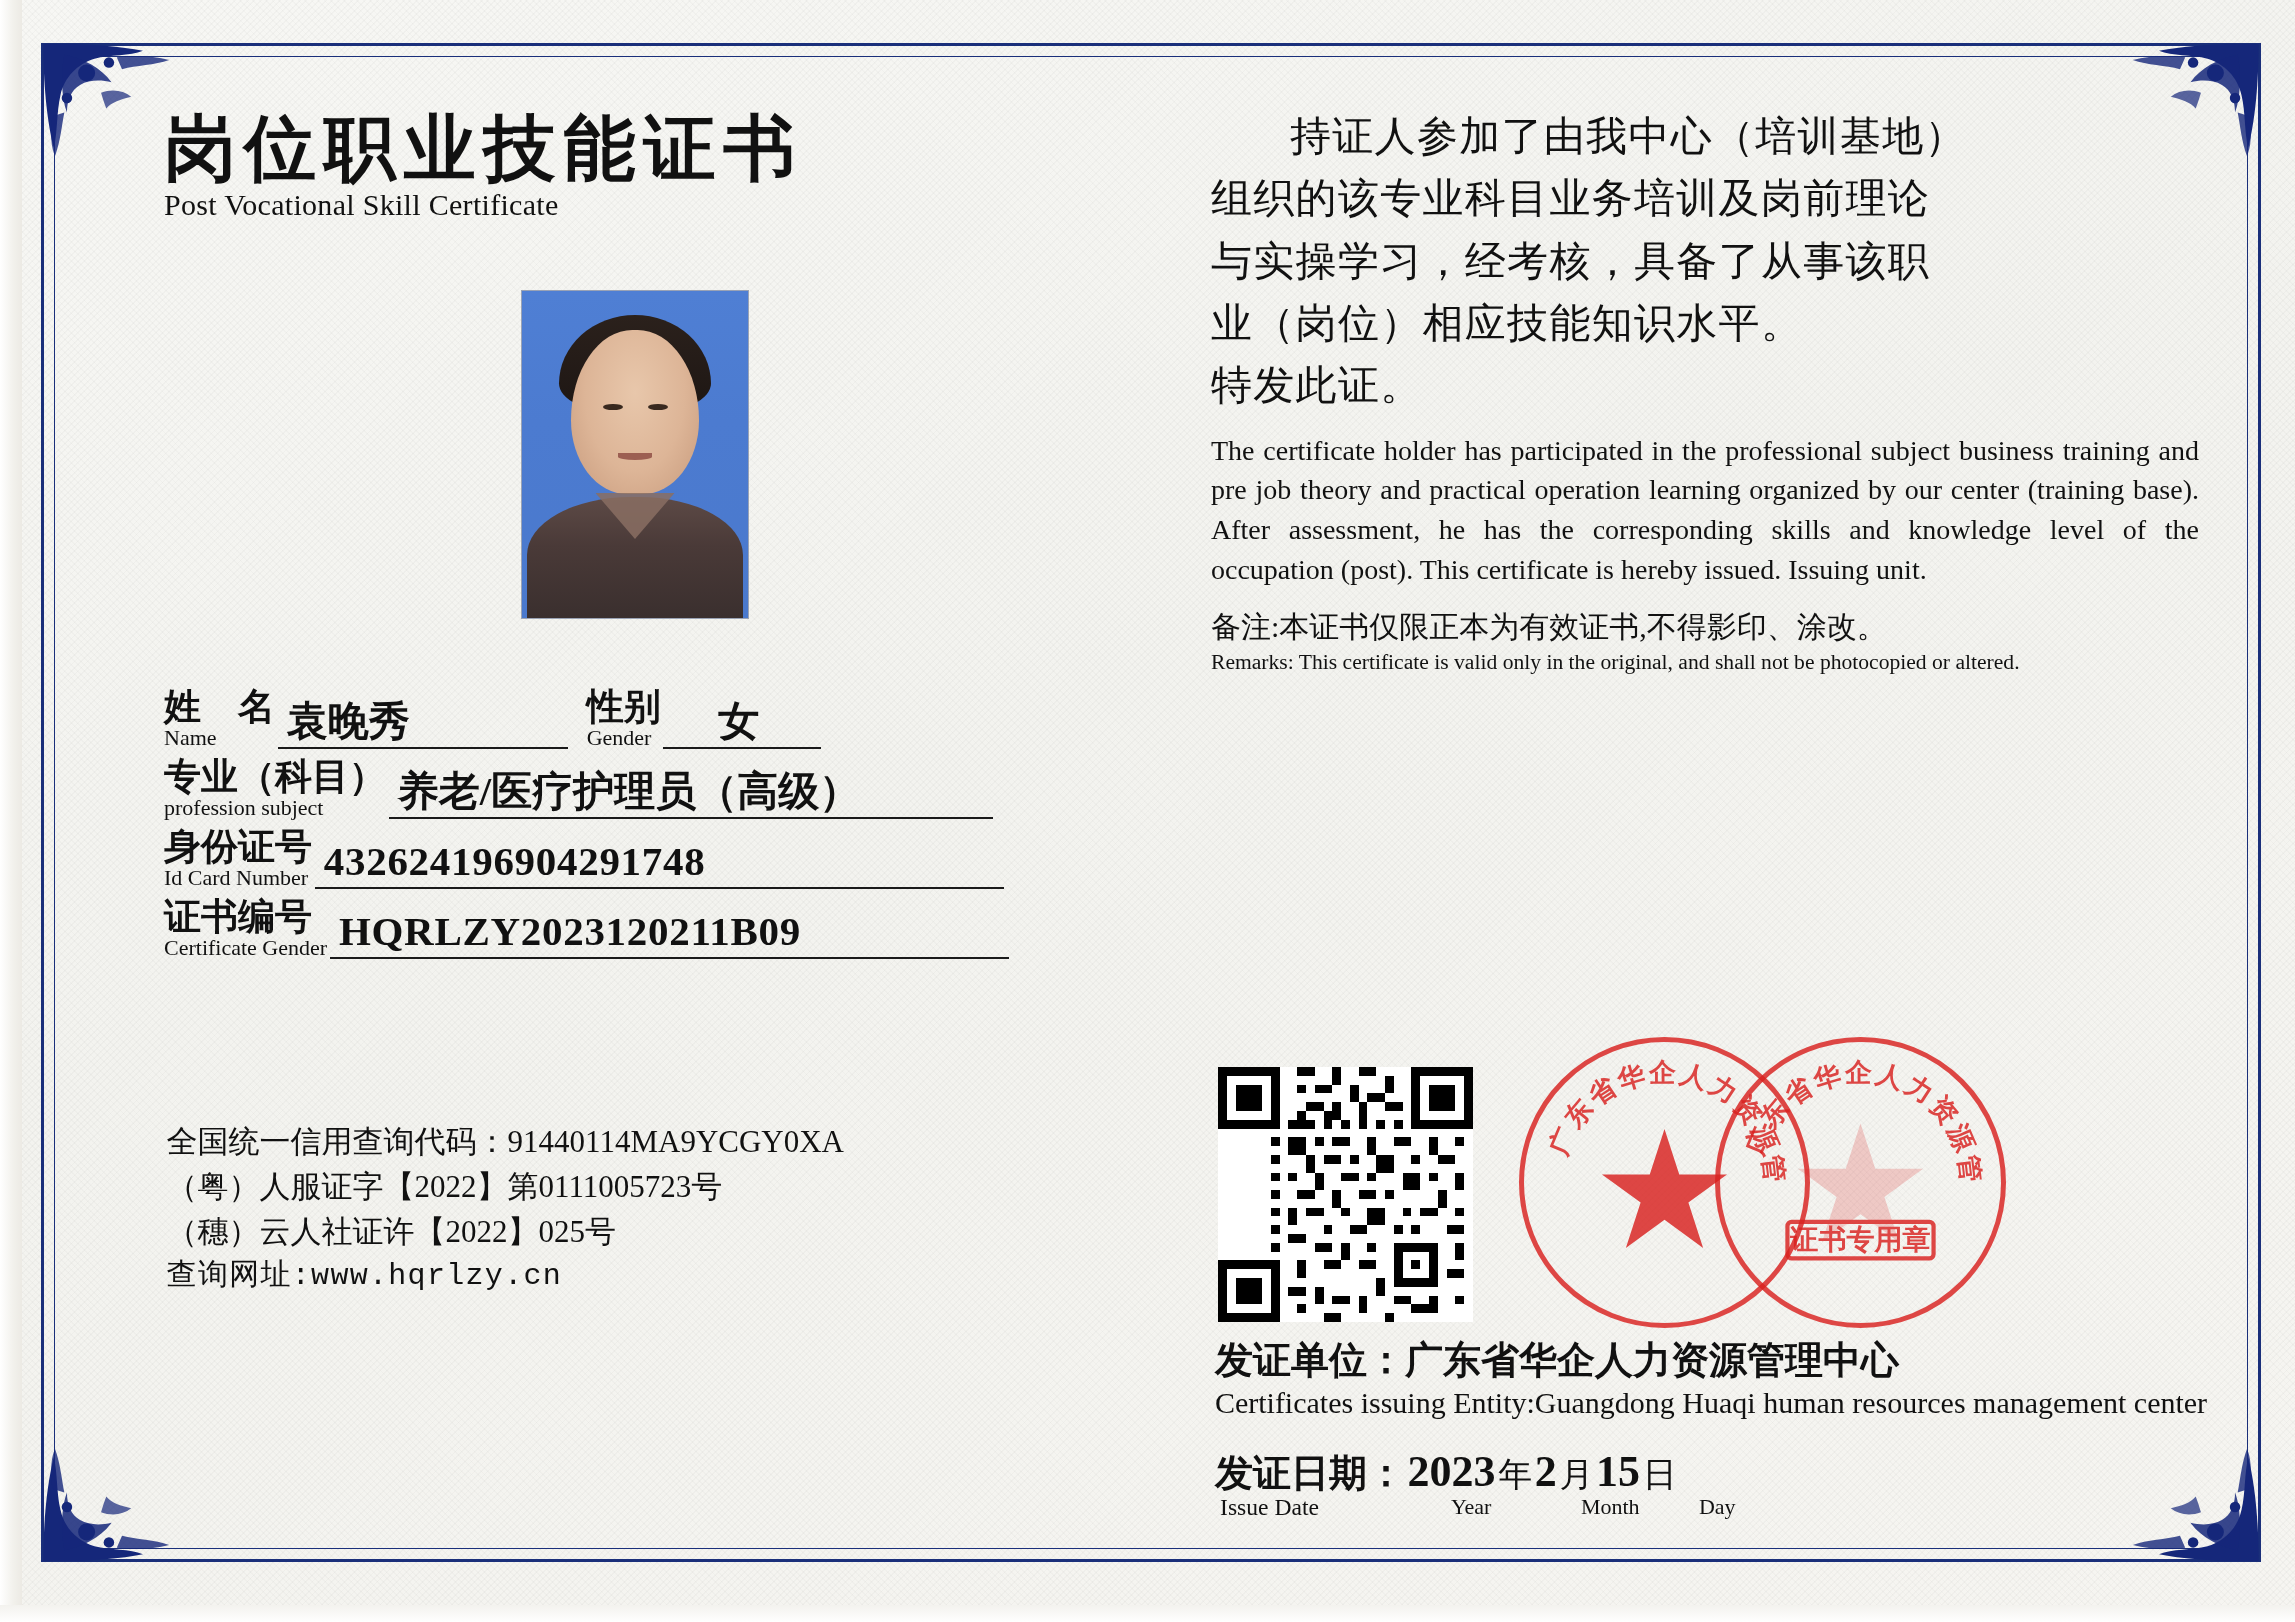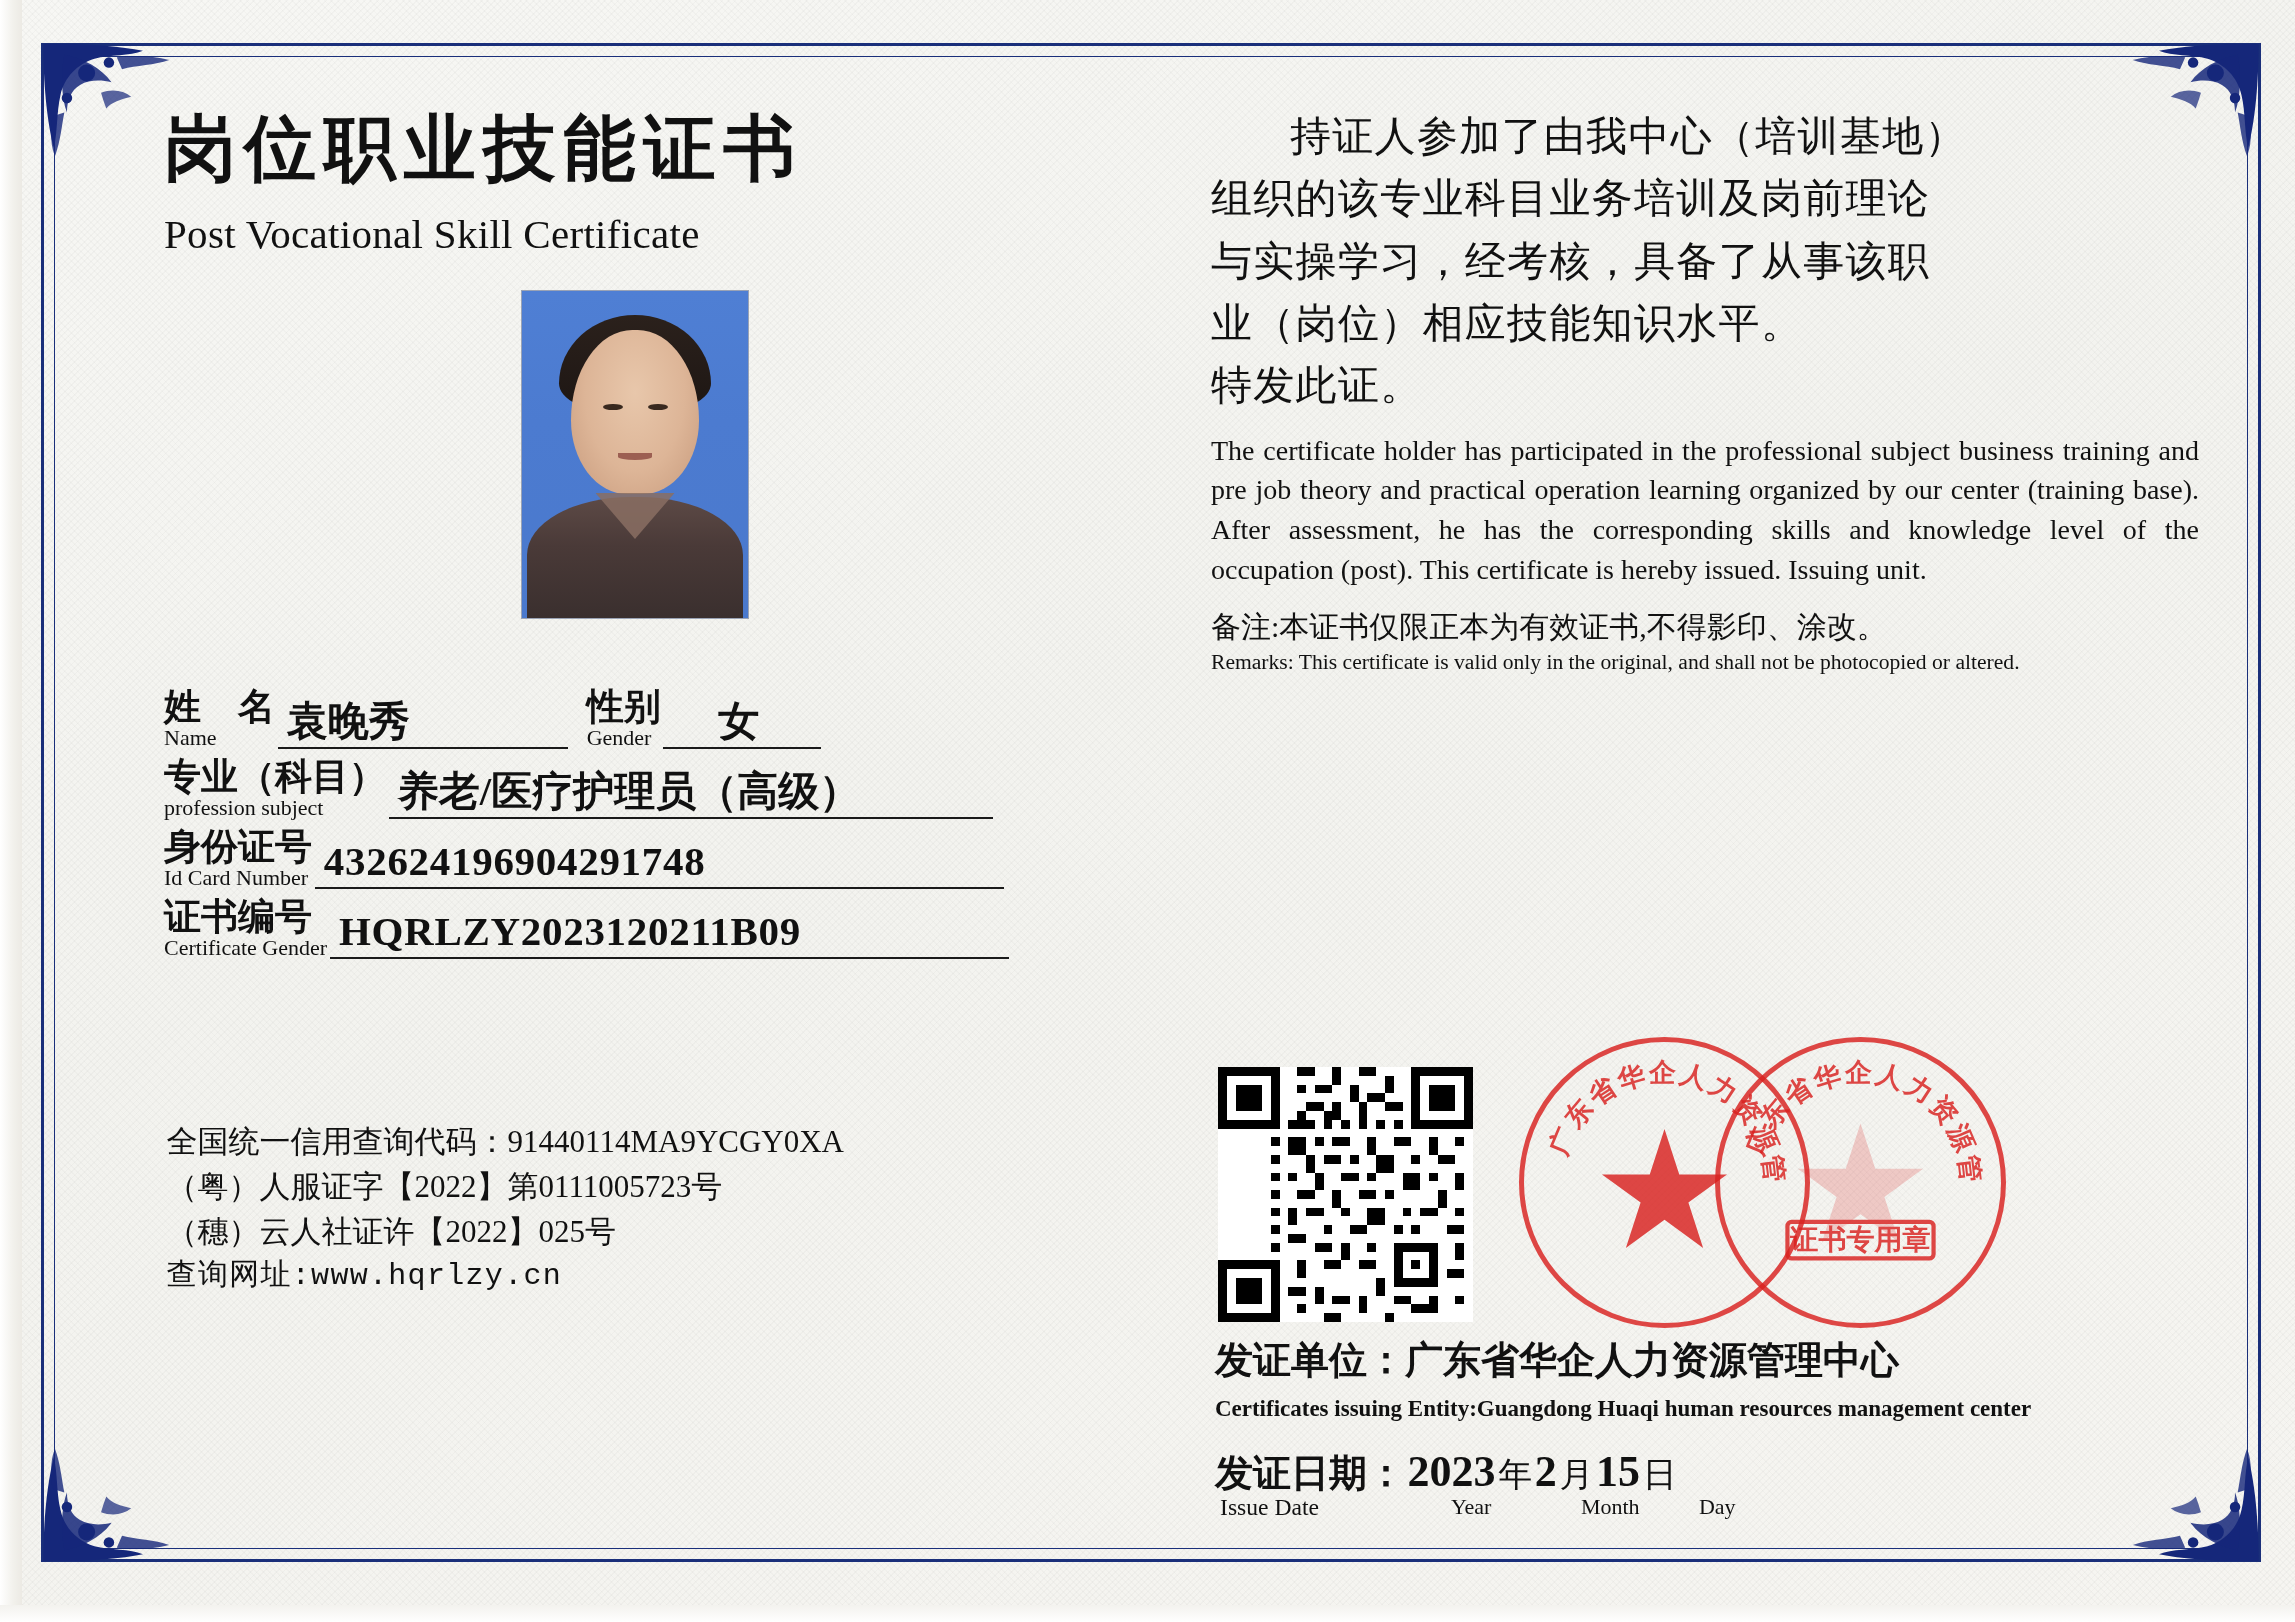--- a/index.html
+++ b/index.html
@@ -72,23 +72,23 @@
     font-family: Liberation Serif, serif;
     font-size: 72px;
     font-weight: bold;
     letter-spacing: 7.9px;
     color: #111111;
     line-height: 1.05;
     white-space: nowrap;
   }
   .title-en {
     font-family: "Liberation Serif", serif;
-    font-size: 41px;
+    font-size: 30px;
     color: #111111;
-    margin-top: 22px;
+    margin-top: 0;
     letter-spacing: 0.3px;
     white-space: nowrap;
   }
 
   
   .photo-wrap {
     position: absolute;
     left: 357px;
     top: 178px;
     width: 226px;
@@ -275,25 +275,24 @@
     top: 1230px;
     width: 982px;
   }
   .issuer .cn {
     font-size: 38px;
     font-weight: bold;
     color: #111;
     white-space: nowrap;
   }
   .issuer .en {
-    font-size: 23px;
-    color: #111;
-    margin-top: 10px;
-    white-space: nowrap;
-    font-weight: bold;
+    font-size: 30px;
+    color: #111;
+    margin-top: 0;
+    white-space: nowrap;
   }
 
   .issue-date {
     position: absolute;
     left: 3.9px;
     top: 1341px;
     width: 982px;
     white-space: nowrap;
   }
   .issue-date .lab-cn { font-size: 38px; font-weight: bold; color: #111; }

